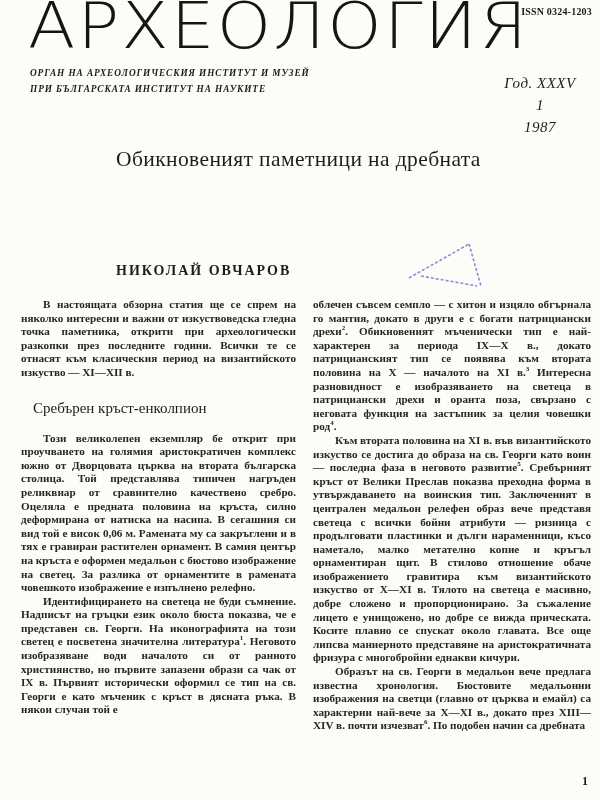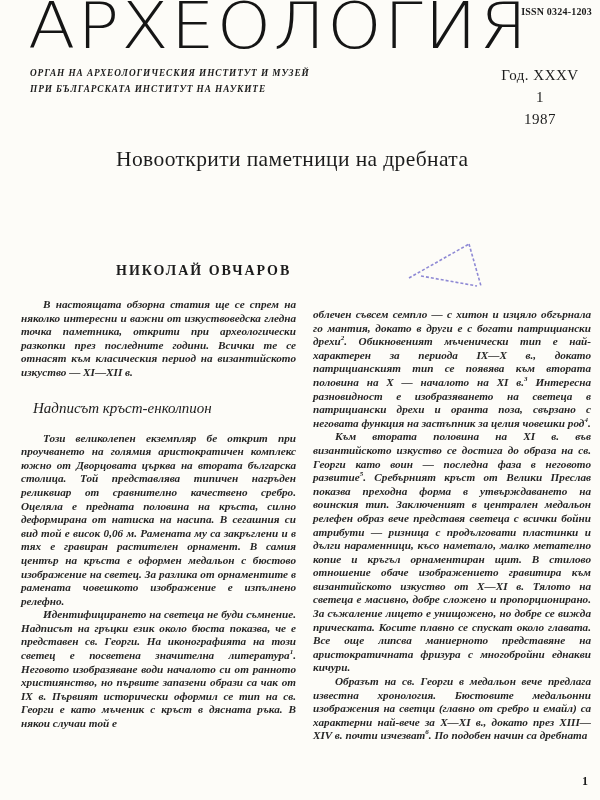--- a/index.html
+++ b/index.html
@@ -22,45 +22,44 @@
     .issn {
       position: absolute; right: 8px; top: 6px;
       font-size: 10px; font-weight: bold; letter-spacing: 0.2px;
     }
     .organ {
       position: absolute; left: 30px; top: 65px;
       font-size: 9.3px; font-style: italic; font-weight: bold;
       letter-spacing: 0.9px; line-height: 16px;
     }
     .issue {
-      position: absolute; right: 12px; top: 64px; width: 96px;
-      text-align: center; 
+      position: absolute; right: 12px; top: 72px; width: 96px;
+      text-align: center; font-style: italic;
       font-size: 15px; line-height: 22px; letter-spacing: 0.5px;
     }
     .article-title {
       position: absolute; left: 116px; top: 147px;
       font-size: 21.5px; line-height: 24px;
       letter-spacing: 0.4px;
     }
     .author {
       position: absolute; left: 116px; top: 263px;
       font-size: 14px; font-weight: bold; letter-spacing: 2px;
     }
     .col {
       position: absolute;
       font-size: 11.2px; line-height: 13.6px;
       text-align: justify; font-weight: bold;
       color: #262626;
       hyphens: manual;
-      font-style: italic;
     }
     .col p { margin: 0; text-indent: 22px; }
     .col p.noindent { text-indent: 0; }
     .col-left { left: 21px; top: 298px; width: 275px; }
-    .col-right { left: 313px; top: 308px; width: 278px; }
+    .col-right { left: 313px; top: 298px; width: 278px; }
     .subhead {
       font-weight: normal; font-size: 15px; line-height: 16px;
       margin: 20px 0 16px 12px; text-align: left; color: #1a1a1a;
     }
     sup { font-size: 7px; line-height: 0; }
     .page-number {
       position: absolute; right: 12px; top: 774px;
       font-size: 12px; font-weight: bold;
     }
     .stamp {
@@ -79,41 +78,41 @@
   <div>ПРИ БЪЛГАРСКАТА ИНСТИТУТ НА НАУКИТЕ</div>
 </div>
 
 <div class="issue">
   <div>Год. XXXV</div>
   <div>1</div>
   <div>1987</div>
 </div>
 
 <div class="article-title">
-  <div>Новооткрити паметници на дребната</div>
+  <div>Обикновеният паметници на дребната</div>
 </div>
 
 <svg class="stamp" viewBox="0 0 80 46">
   <g stroke="#6a63c9" stroke-width="1.6" fill="none" stroke-dasharray="3 2" opacity="0.75">
     <line x1="2" y1="36" x2="62" y2="2"></line>
     <line x1="62" y1="2" x2="74" y2="44"></line>
     <line x1="14" y1="34" x2="70" y2="44"></line>
   </g>
 </svg>
 
 <div class="author">НИКОЛАЙ ОВЧАРОВ</div>
 
 <div class="col col-left">
   <p>В настоящата обзорна статия ще се спрем на няколко интересни и важни от изкуствоведска гледна точка паметника, открити при археологически разкопки през последните години. Всички те се отнасят към класическия период на византийското изкуство — XI—XII в.</p>
   <div class="subhead">
-    <div>Надписът кръст-енколпион</div>
+    <div>Сребърен кръст-енколпион</div>
   </div>
   <p>Този великолепен екземпляр бе открит при проучването на голямия аристократичен комплекс южно от Дворцовата църква на втората българска столица. Той представлява типичен нагръден реликвиар от сравнително качествено сребро. Оцеляла е предната половина на кръста, силно деформирана от натиска на насипа. В сегашния си вид той е висок 0,06 м. Рамената му са закръглени и в тях е гравиран растителен орнамент. В самия център на кръста е оформен медальон с бюстово изображение на светец. За разлика от орнаментите в рамената човешкото изображение е изпълнено релефно.</p>
   <p><span>Идентифицирането на светеца не буди съмнение. Надписът на гръцки език около бюста показва, че е представен св. Георги. На иконографията на този светец е посветена значителна литература</span><sup>1</sup><span>. Неговото изобразяване води началото си от ранното християнство, но първите запазени образи са чак от IX в. Първият исторически оформил се тип на св. Георги е като мъченик с кръст в дясната ръка. В някои случаи той е</span></p>
 </div>
 
 <div class="col col-right">
   <p class="noindent"><span>облечен съвсем семпло — с хитон и изцяло обгърнала го мантия, докато в други е с богати патрициански дрехи</span><sup>2</sup><span>. Обикновеният мъченически тип е най-характерен за периода IX—X в., докато патрицианският тип се появява към втората половина на X — началото на XI в.</span><sup>3</sup><span> Интересна разновидност е изобразяването на светеца в патрициански дрехи и оранта поза, свързано с неговата функция на застъпник за целия човешки род</span><sup>4</sup><span>.</span></p>
   <p><span>Към втората половина на XI в. във византийското изкуство се достига до образа на св. Георги като воин — последна фаза в неговото развитие</span><sup>5</sup><span>. Сребърният кръст от Велики Преслав показва преходна форма в утвърждаването на воинския тип. Заключеният в централен медальон релефен образ вече представя светеца с всички бойни атрибути — ризница с продълговати пластинки и дълги нараменници, късо наметало, малко метателно копие и кръгъл орнаментиран щит. В стилово отношение обаче изображението гравитира към византийското изкуство от X—XI в. Тялото на светеца е масивно, добре сложено и пропорционирано. За съжаление лицето е унищожено, но добре се вижда прическата. Косите плавно се спускат около главата. Все още липсва маниерното представяне на аристократичната фризура с многобройни еднакви кичури.</span></p>
-  <p><span>Образът на св. Георги в медальон вече предлага известна хронология. Бюстовите медальонни изображения на светци (главно от сребро и емайл) са характерни най-вече за X—XI в., докато през XIII—XIV в. почти изчезват</span><sup>6</sup><span>. По подобен начин са дребната</span></p>
+  <p><span>Образът на св. Георги в медальон вече предлага известна хронология. Бюстовите медальонни изображения на светци (главно от църква и емайл) са характерни най-вече за X—XI в., докато през XIII—XIV в. почти изчезват</span><sup>6</sup><span>. По подобен начин са дребната</span></p>
 </div>
 
 <div class="page-number">1</div>
 
 </body></html>

